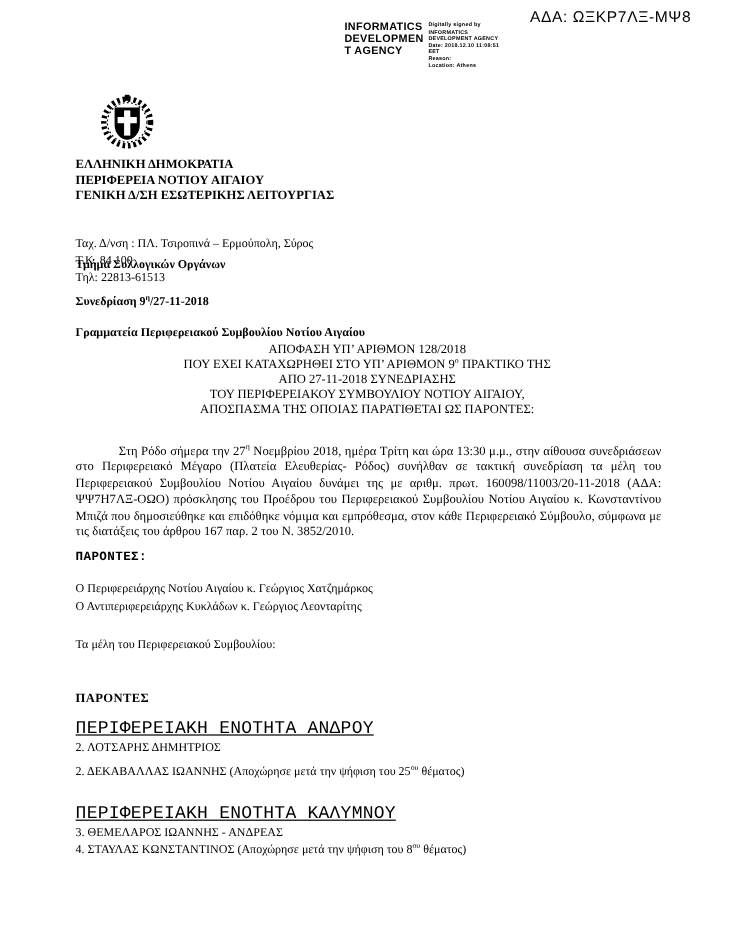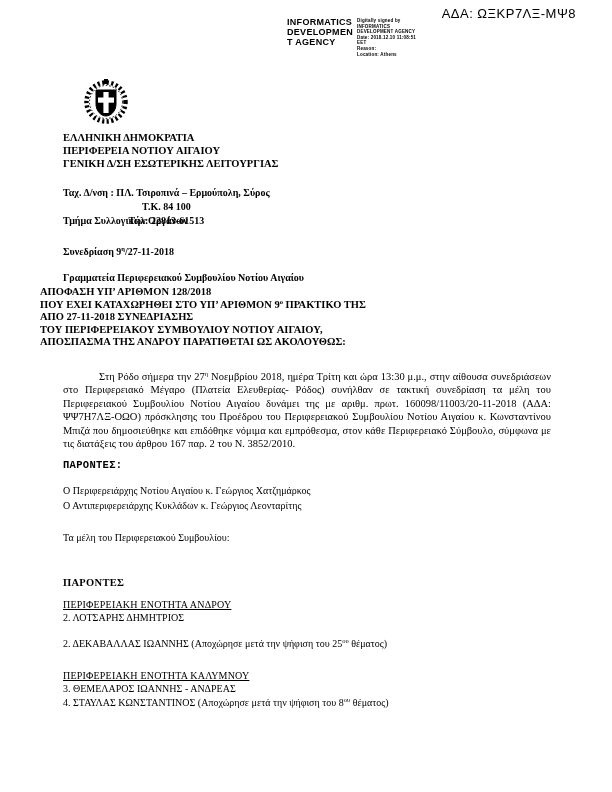--- a/index.html
+++ b/index.html
@@ -32,43 +32,43 @@
     padding-top: 1px;
   }
 
   
   .emblem { top: 78px; left: 83px; width: 46px; height: 48px; }
 
   
   .letterhead { top: 131px; left: 63px; font-weight: bold; font-size: 10.5px; line-height: 13px; }
   .letterhead .sub { font-size: 10px; margin-top: 44px; }
 
-  .contact { top: 186px; left: 63px; font-weight: bold; font-size: 10px; line-height: 14px; text-align: center; }
+  .contact { top: 197px; left: 63px; font-weight: normal; font-size: 10px; line-height: 14px; }
 
   .session { top: 246px; left: 63px; font-weight: bold; font-size: 10px; }
 
   sup.sm { font-size: 6.5px; vertical-align: super; line-height: 0; }
 
   .title-block {
     top: 286px; left: 40px; width: 532px;
-    font-weight: bold; font-size: 10.5px; line-height: 12.6px;
+    text-align: center; font-weight: normal; font-size: 10.5px; line-height: 12.6px;
   }
 
   .body-par {
     top: 370px; left: 63px; width: 488px;
     font-size: 10.5px; line-height: 13.4px;
     text-align: justify; text-indent: 36px;
   }
 
   .present1 { top: 459px; left: 63px; font-weight: bold; font-size: 10.5px; letter-spacing: 0.3px; font-family: Liberation Mono, monospace; }
   .officials { top: 484px; left: 63px; font-size: 10px; line-height: 14.5px; }
   .members-intro { top: 532px; left: 63px; font-size: 10px; text-align: right; }
   .present2 { top: 577px; left: 63px; font-weight: bold; font-size: 10.5px; letter-spacing: 0.3px; }
 
-  .unit-heading { text-decoration: underline; font-size: 10px; letter-spacing: 0.2px; }
+  .unit-heading { text-decoration: underline; font-size: 15px; letter-spacing: 0.2px; font-family: Liberation Mono, monospace; }
   .unit-member { font-size: 10px; line-height: 13.5px; }
   .unit-andros   { top: 599px; left: 63px; }
   .unit-thira    { top: 637px; left: 63px; }
   .unit-kalymnos { top: 670px; left: 63px; }
   .unit-heading { margin-bottom: 1px; }
 </style>
 </head>
 <body>
 
 <div class="abs ada">ΑΔΑ: ΩΞΚΡ7ΛΞ-ΜΨ8</div>
@@ -119,21 +119,21 @@
   <span>Συνεδρίαση 9</span><sup class="sm">η</sup><span>/27-11-2018</span>
 </div>
 
 <div class="abs title-block">
   <div>ΑΠΟΦΑΣΗ ΥΠ’ ΑΡΙΘΜΟΝ  128/2018</div>
   <div>
     <span>ΠΟΥ ΕΧΕΙ ΚΑΤΑΧΩΡΗΘΕΙ ΣΤΟ ΥΠ’ ΑΡΙΘΜΟΝ 9</span><sup class="sm">ο</sup><span> ΠΡΑΚΤΙΚΟ ΤΗΣ</span>
   </div>
   <div>ΑΠΟ 27-11-2018 ΣΥΝΕΔΡΙΑΣΗΣ</div>
   <div>ΤΟΥ ΠΕΡΙΦΕΡΕΙΑΚΟΥ ΣΥΜΒΟΥΛΙΟΥ ΝΟΤΙΟΥ ΑΙΓΑΙΟΥ,</div>
-  <div>ΑΠΟΣΠΑΣΜΑ ΤΗΣ ΑΝΔΡΟΥ ΠΑΡΑΤΙΘΕΤΑΙ ΩΣ ΑΚΟΛΟΥΘΩΣ:</div>
+  <div>ΑΠΟΣΠΑΣΜΑ ΤΗΣ ΟΠΟΙΑΣ ΠΑΡΑΤΙΘΕΤΑΙ ΩΣ ΠΑΡΟΝΤΕΣ:</div>
 </div>
 
 <div class="abs body-par">
   <span>Στη Ρόδο σήμερα την 27</span><sup class="sm">η</sup><span> Νοεμβρίου 2018, ημέρα Τρίτη και ώρα 13:30 μ.μ., στην αίθουσα συνεδριάσεων στο Περιφερειακό Μέγαρο (Πλατεία Ελευθερίας- Ρόδος) συνήλθαν σε τακτική συνεδρίαση τα μέλη του Περιφερειακού Συμβουλίου Νοτίου Αιγαίου δυνάμει της με αριθμ. πρωτ. 160098/11003/20-11-2018 (ΑΔΑ: ΨΨ7Η7ΛΞ-ΟΩΟ) πρόσκλησης του Προέδρου του Περιφερειακού Συμβουλίου Νοτίου Αιγαίου κ. Κωνσταντίνου Μπιζά που δημοσιεύθηκε και επιδόθηκε νόμιμα και εμπρόθεσμα, στον κάθε Περιφερειακό Σύμβουλο, σύμφωνα με τις διατάξεις του άρθρου 167 παρ. 2 του Ν. 3852/2010.</span>
 </div>
 
 <div class="abs present1">ΠΑΡΟΝΤΕΣ:</div>
 
 <div class="abs officials">
   <div>Ο Περιφερειάρχης Νοτίου Αιγαίου κ. Γεώργιος Χατζημάρκος</div>

